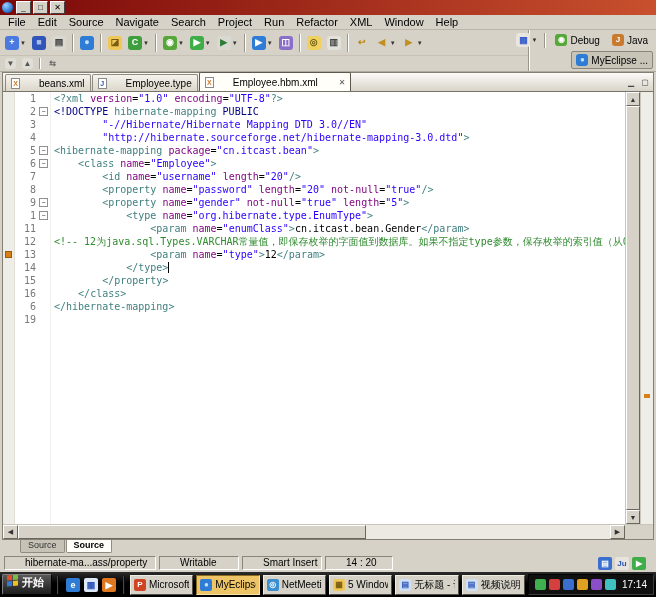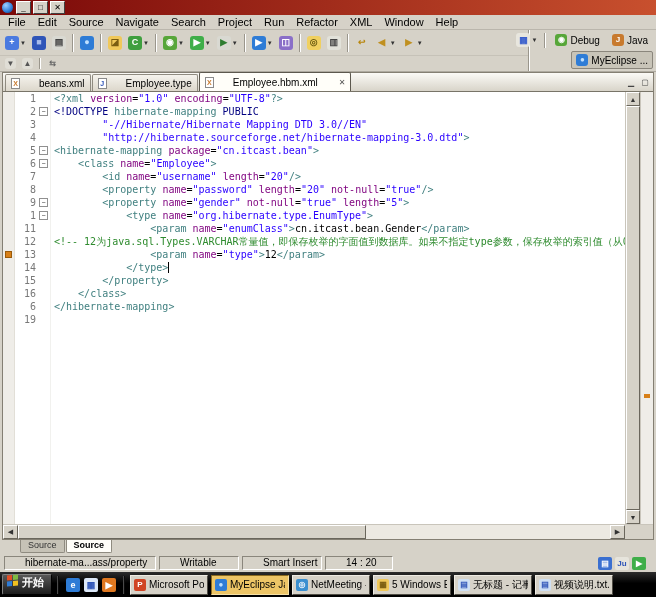--- a/index.html
+++ b/index.html
@@ -423,13 +423,24 @@
       </button>
       <button class="task">
         <span class="ti2" style="background: rgb(207, 224, 244); color: rgb(47, 85, 184);">▤</span>
         <span class="lbl">无标题 - 记事本</span>
       </button>
       <button class="task">
         <span class="ti2" style="background: rgb(207, 224, 244); color: rgb(47, 85, 184);">▤</span>
         <span class="lbl">视频说明.txt...</span>
       </button>
     </div>
+  <div class="tray">
+    <span id="trayicons" style="display:flex;gap:3px">
+        <span class="tric" style="background: rgb(63, 175, 79);"></span>
+        <span class="tric" style="background: rgb(212, 63, 63);"></span>
+        <span class="tric" style="background: rgb(58, 111, 208);"></span>
+        <span class="tric" style="background: rgb(224, 160, 32);"></span>
+        <span class="tric" style="background: rgb(138, 79, 200);"></span>
+        <span class="tric" style="background: rgb(64, 192, 192);"></span>
+      </span>
+    <span class="clock">17:14</span>
+  </div>
 </div>
 
 </body></html>

